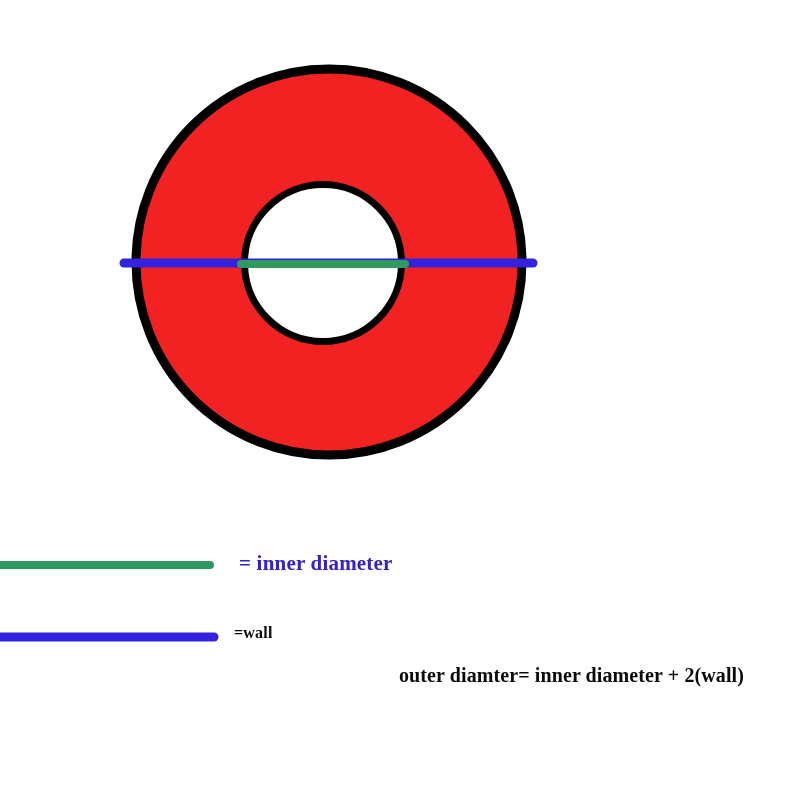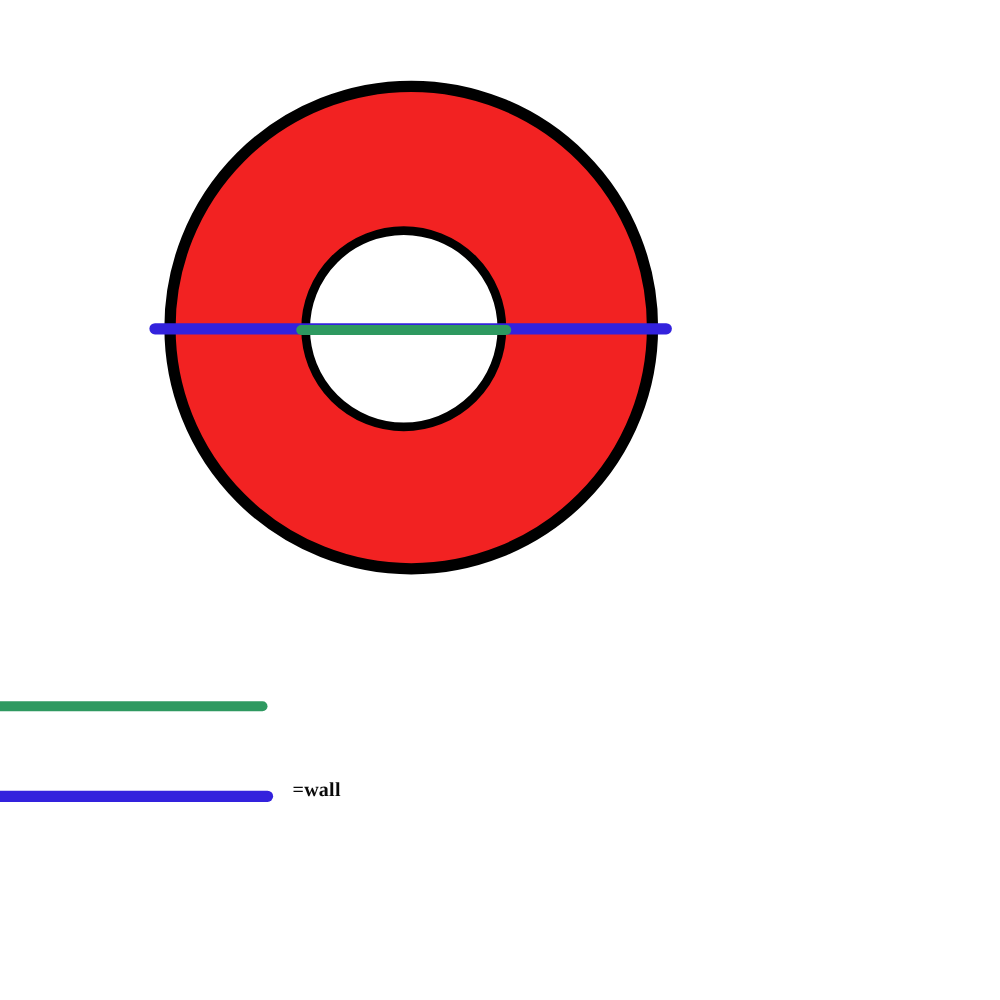--- a/index.html
+++ b/index.html
@@ -76,17 +76,19 @@
 
     <line id="outer-diameter-line" x1="124" y1="263" x2="533" y2="263" stroke="#3322DD" stroke-width="9" stroke-linecap="round"></line>
 
     <line id="inner-diameter-line" x1="241" y1="264" x2="405" y2="264" stroke="#2E9960" stroke-width="8" stroke-linecap="round"></line>
 
     <line id="legend-swatch-inner-diameter" x1="0" y1="565" x2="210" y2="565" stroke="#2E9960" stroke-width="8" stroke-linecap="round"></line>
 
     <line id="legend-swatch-wall" x1="0" y1="637" x2="214" y2="637" stroke="#3322DD" stroke-width="9" stroke-linecap="round"></line>
   </svg>
 
+  <div class="legend-label" id="legend-inner-diameter-label" style="color: rgb(51, 34, 204);">= inner diameter</div>
 
   <div class="legend-label" id="legend-wall-label" style="color: rgb(10, 10, 10);">=wall</div>
 
+  <div class="legend-label" id="formula-label" style="color: rgb(10, 10, 10);">outer diamter= inner diameter + 2(wall)</div>
 
 </div>
 
 </body></html>

